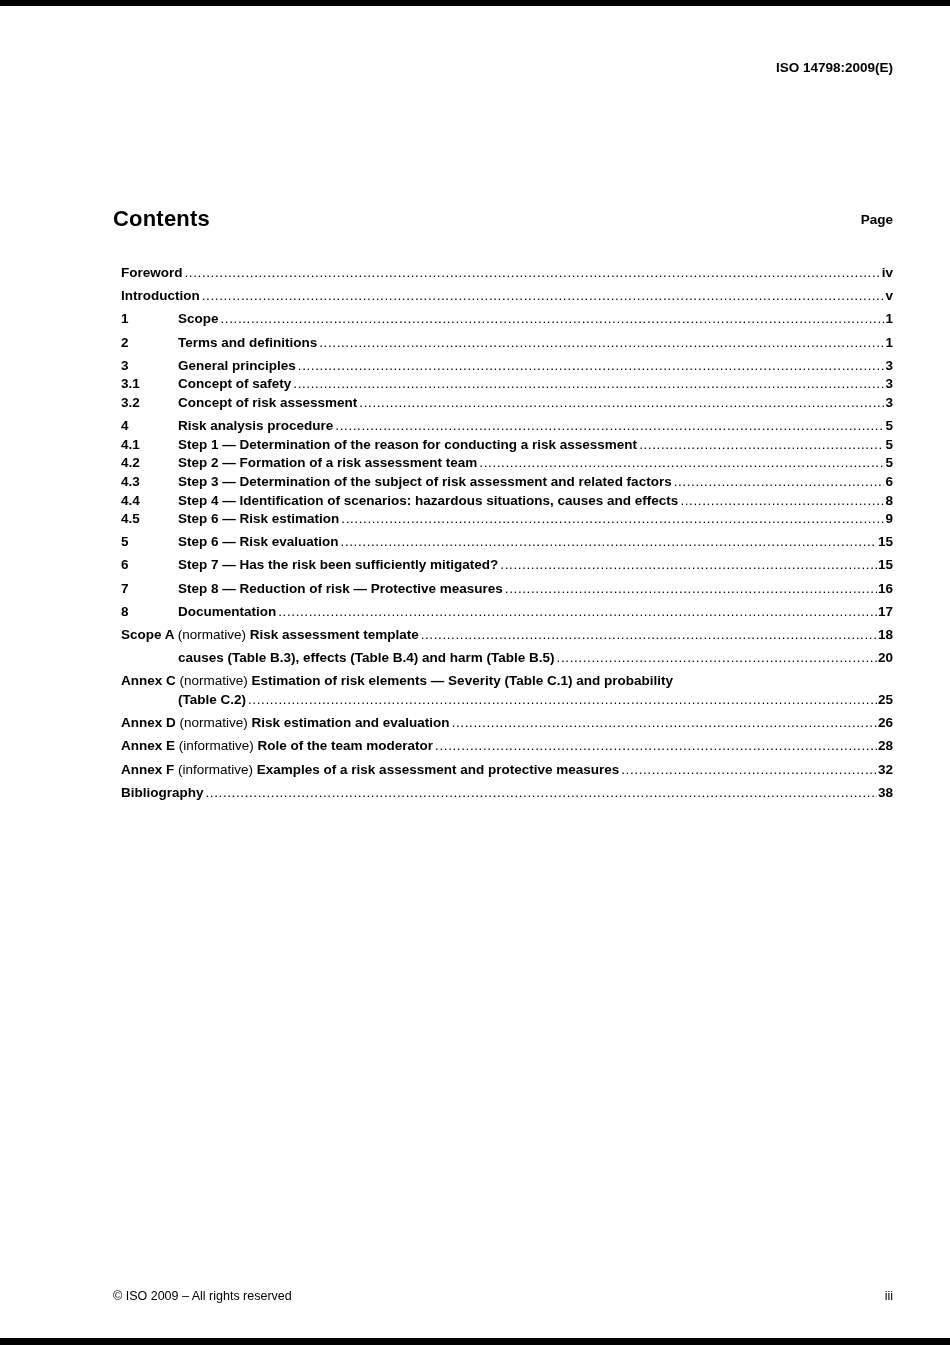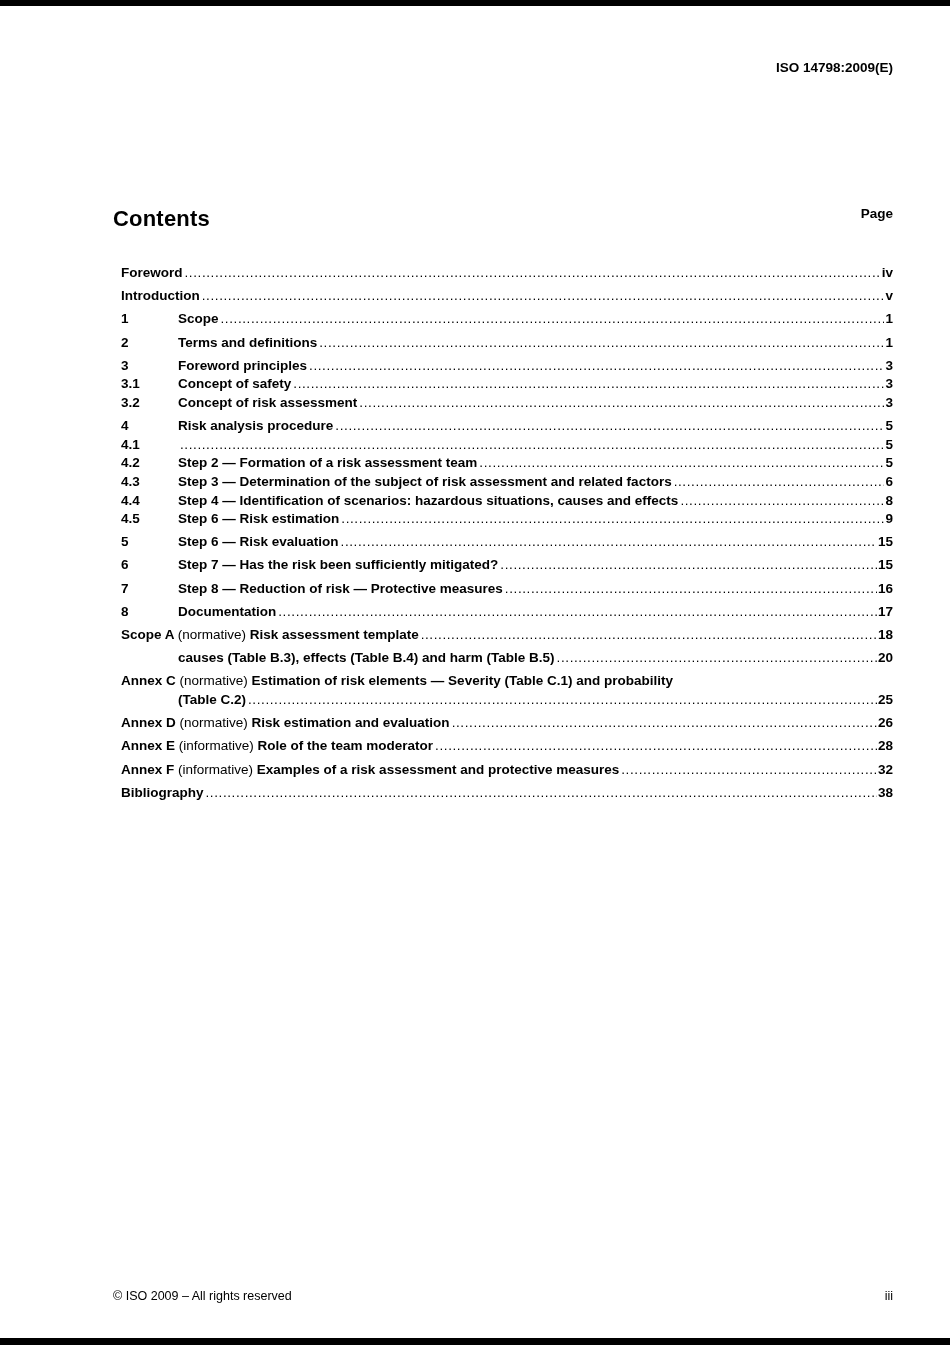--- a/index.html
+++ b/index.html
@@ -14,21 +14,21 @@
   .edge-bar.top { top: 0; height: 6px; }
   .edge-bar.bottom { bottom: 0; height: 7px; }
 
   .header {
     position: absolute; top: 60px; left: 113px; right: 57px;
     text-align: right; font-weight: bold; font-size: 13.5px;
   }
 
   .title-row {
     position: absolute; top: 206px; left: 113px; right: 57px;
-    display: flex; justify-content: space-between; align-items: flex-start;
+    display: flex; justify-content: space-between; align-items: center;
   }
   .doc-title { font-size: 22px; font-weight: bold; letter-spacing: 0.2px; }
   .page-label { font-size: 13.5px; font-weight: bold; }
 
   .toc {
     position: absolute; top: 266px; left: 113px; right: 57px;
     font-size: 13.5px;
   }
   .toc-group { margin-bottom: 9.2px; padding-left: 8px; }
   .toc-row {
@@ -94,21 +94,21 @@
         <div class="toc-row">
           <span class="num">2</span>
           <span class="content"><span class="title">Terms and definitions</span></span>
           <span class="leader">................................................................................................................................................................................................................................................................................................................................</span>
           <span class="page">1</span>
         </div>
       </div>
       <div class="toc-group">
         <div class="toc-row">
           <span class="num">3</span>
-          <span class="content"><span class="title">Foreword principles</span></span>
+          <span class="content"><span class="title">General principles</span></span>
           <span class="leader">................................................................................................................................................................................................................................................................................................................................</span>
           <span class="page">3</span>
         </div>
         <div class="toc-row">
           <span class="num">3.1</span>
           <span class="content"><span class="title">Concept of safety</span></span>
           <span class="leader">................................................................................................................................................................................................................................................................................................................................</span>
           <span class="page">3</span>
         </div>
         <div class="toc-row">
@@ -120,20 +120,21 @@
       </div>
       <div class="toc-group">
         <div class="toc-row">
           <span class="num">4</span>
           <span class="content"><span class="title">Risk analysis procedure</span></span>
           <span class="leader">................................................................................................................................................................................................................................................................................................................................</span>
           <span class="page">5</span>
         </div>
         <div class="toc-row">
           <span class="num">4.1</span>
+          <span class="content"><span class="title">Step 1 — Determination of the reason for conducting a risk assessment</span></span>
           <span class="leader">................................................................................................................................................................................................................................................................................................................................</span>
           <span class="page">5</span>
         </div>
         <div class="toc-row">
           <span class="num">4.2</span>
           <span class="content"><span class="title">Step 2 — Formation of a risk assessment team</span></span>
           <span class="leader">................................................................................................................................................................................................................................................................................................................................</span>
           <span class="page">5</span>
         </div>
         <div class="toc-row">

